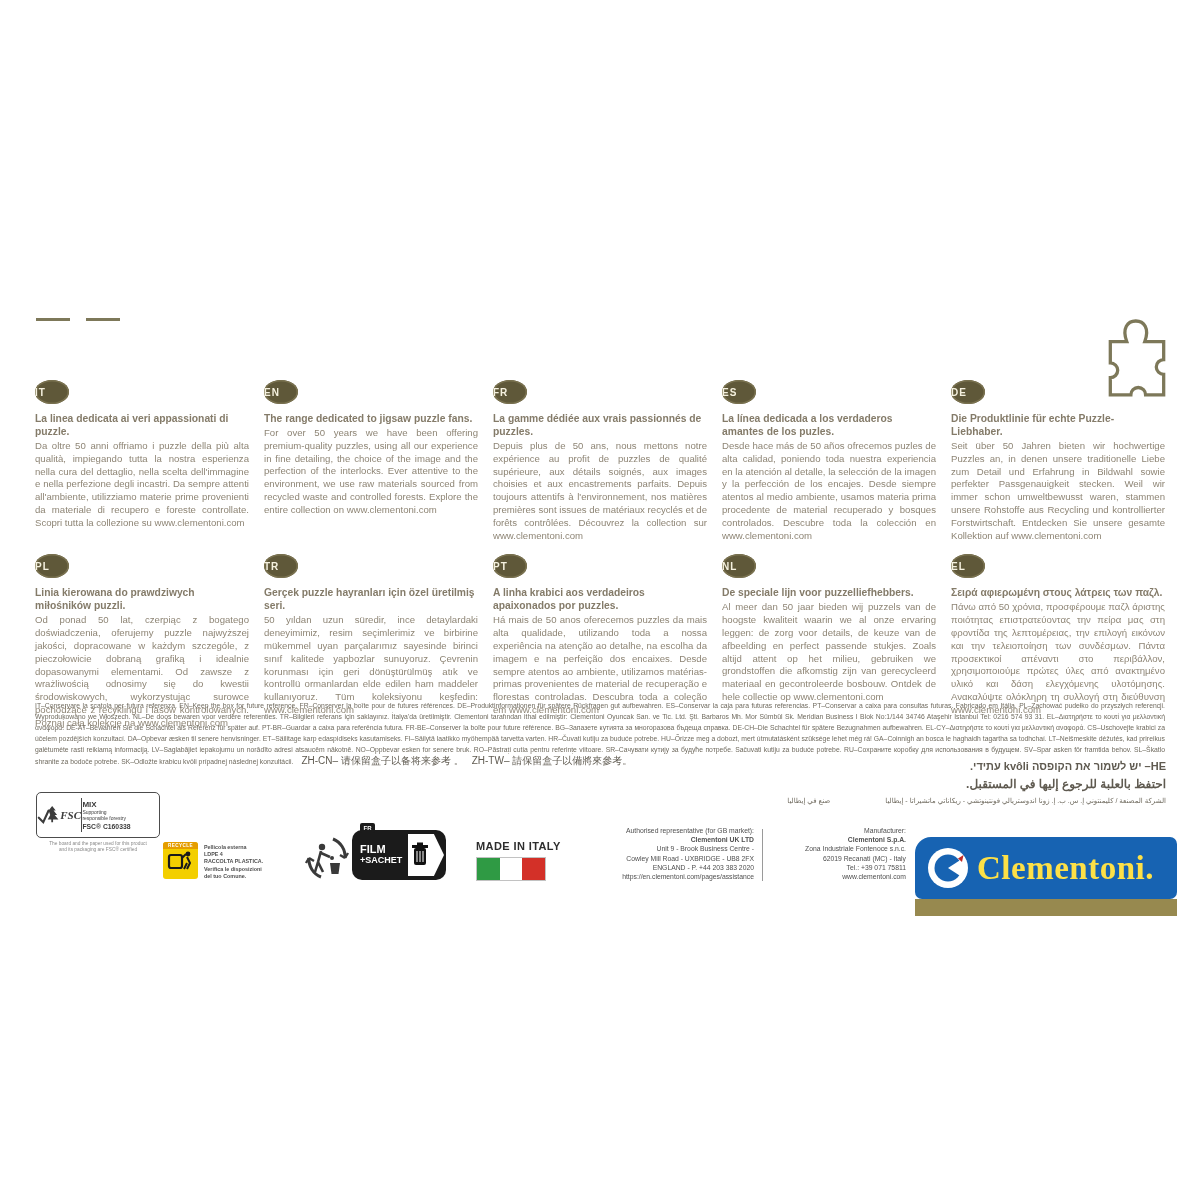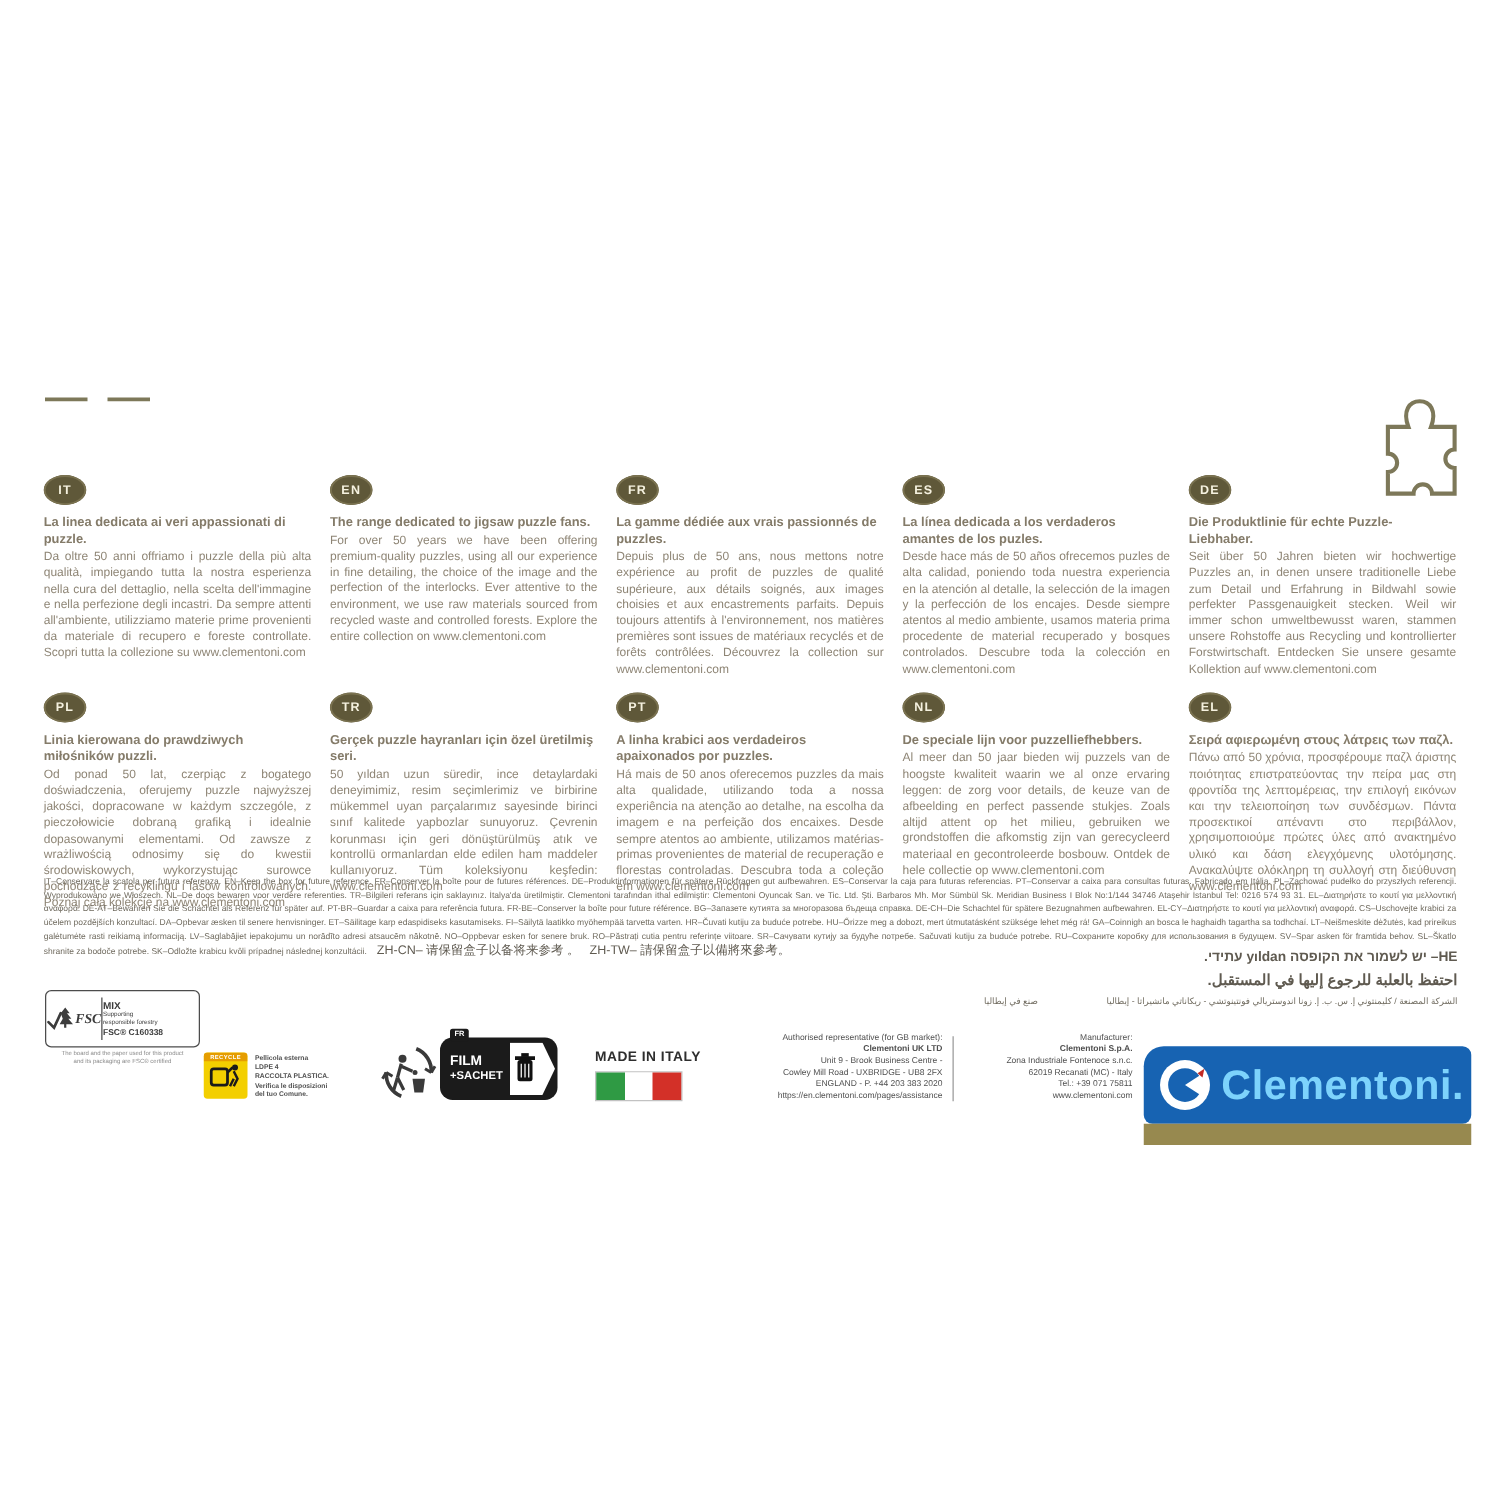--- a/index.html
+++ b/index.html
@@ -11,21 +11,21 @@
   .title-dash{width:34px;height:3px;background:#7d7859;}
   .title{margin:0;font-family:"Liberation Serif",serif;font-variant:small-caps;
          font-weight:600;font-size:32px;letter-spacing:6px;color:#7d7859;white-space:nowrap;}
   .puzzle-icon{position:absolute;left:1098px;top:316px;}
 
   
   .lang-grid{position:absolute;left:35px;top:380px;width:1130px;display:grid;
              grid-template-columns:repeat(5,214px);column-gap:15px;row-gap:12px;}
   .lang-block{min-height:140px;}
   .badge{width:34px;height:24px;border-radius:50%;background:#5f5839;display:flex;
-         align-items:center;justify-content:center;margin-bottom:8px;
+         align-items:center;margin-bottom:8px;
          box-shadow:inset 0 0 0 1.5px #7a7250;}
   .badge span{color:#f5f1df;font-size:10px;font-weight:bold;letter-spacing:1px;}
   .lang-heading{margin:0 0 2px 0;font-size:10.3px;font-weight:bold;line-height:13px;color:#847b69;}
   .lang-body{margin:0;font-size:9.6px;line-height:12.8px;text-align:justify;color:#8e8575;}
 
   
   .legal{position:absolute;left:35px;top:700px;width:1130px;margin:0;
          font-size:6.8px;line-height:11px;text-align:justify;color:#6f6a5e;}
   .legal .zh{font-size:10px;font-weight:normal;margin-left:8px;color:#5f5a50;}
 
@@ -83,22 +83,22 @@
   .addr{position:absolute;top:826px;font-size:6.8px;line-height:9.2px;color:#4f4f4f;text-align:right;}
   .addr span{display:block;}
   .addr span:nth-child(2){font-weight:bold;}
   .addr-uk{left:558px;width:196px;}
   .addr-mfr{left:770px;width:136px;}
   .addr-divider{position:absolute;left:762px;top:829px;width:1px;height:52px;background:#9a9a9a;}
 
   
   .clem-logo{position:absolute;left:915px;top:837px;width:262px;height:62px;background:#1763b2;
              border-radius:16px 7px 7px 7px;display:flex;align-items:center;padding-left:10px;box-sizing:border-box;}
-  .clem-text{color:#7dd3fc;font-size:33px;font-weight:bold;letter-spacing:.5px;margin-left:6px;
-             font-family:Liberation Sans, sans-serif;}
+  .clem-text{color:#fde047;font-size:33px;font-weight:bold;letter-spacing:.5px;margin-left:6px;
+             font-family:Liberation Serif, serif;}
   .gold-band{position:absolute;left:915px;top:899px;width:262px;height:17px;background:#97894f;}
 </style>
 </head>
 <body>
 
 <div class="title-row">
   <span class="title-dash"></span>
   <span class="title-dash"></span>
 </div>
 
@@ -174,21 +174,21 @@
     <div class="badge">
         <span>EL</span>
       </div>
     <p class="lang-heading">Σειρά αφιερωμένη στους λάτρεις των παζλ.</p>
     <p class="lang-body">Πάνω από 50 χρόνια, προσφέρουμε παζλ άριστης ποιότητας επιστρατεύοντας την πείρα μας στη φροντίδα της λεπτομέρειας, την επιλογή εικόνων και την τελειοποίηση των συνδέσμων. Πάντα προσεκτικοί απέναντι στο περιβάλλον, χρησιμοποιούμε πρώτες ύλες από ανακτημένο υλικό και δάση ελεγχόμενης υλοτόμησης. Ανακαλύψτε ολόκληρη τη συλλογή στη διεύθυνση www.clementoni.com</p>
   </div>
 </div>
 
 <p class="legal"><span>IT–Conservare la scatola per futura referenza. EN–Keep the box for future reference. FR–Conserver la boîte pour de futures références. DE–Produktinformationen für spätere Rückfragen gut aufbewahren. ES–Conservar la caja para futuras referencias. PT–Conservar a caixa para consultas futuras. Fabricado em Itália. PL–Zachować pudełko do przyszłych referencji. Wyprodukowano we Włoszech. NL–De doos bewaren voor verdere referenties. TR–Bilgileri referans için saklayınız. İtalya'da üretilmiştir. Clementoni tarafından ithal edilmiştir: Clementoni Oyuncak San. ve Tic. Ltd. Şti. Barbaros Mh. Mor Sümbül Sk. Meridian Business I Blok No:1/144 34746 Ataşehir İstanbul Tel: 0216 574 93 31. EL–Διατηρήστε το κουτί για μελλοντική αναφορά. DE-AT–Bewahren Sie die Schachtel als Referenz für später auf. PT-BR–Guardar a caixa para referência futura. FR-BE–Conserver la boîte pour future référence. BG–Запазете кутията за многоразова бъдеща справка. DE-CH–Die Schachtel für spätere Bezugnahmen aufbewahren. EL-CY–Διατηρήστε το κουτί για μελλοντική αναφορά. CS–Uschovejte krabici za účelem pozdějších konzultací. DA–Opbevar æsken til senere henvisninger. ET–Säilitage karp edaspidiseks kasutamiseks. FI–Säilytä laatikko myöhempää tarvetta varten. HR–Čuvati kutiju za buduće potrebe. HU–Őrizze meg a dobozt, mert útmutatásként szüksége lehet még rá! GA–Coinnigh an bosca le haghaidh tagartha sa todhchaí. LT–Neišmeskite dėžutės, kad prireikus galėtumėte rasti reikiamą informaciją. LV–Saglabājiet iepakojumu un norādīto adresi atsaucēm nākotnē. NO–Oppbevar esken for senere bruk. RO–Păstrați cutia pentru referințe viitoare. SR–Сачувати кутију за будуће потребе. Sačuvati kutiju za buduće potrebe. RU–Сохраните коробку для использования в будущем. SV–Spar asken för framtida behov. SL–Škatlo shranite za bodoče potrebe. SK–Odložte krabicu kvôli prípadnej následnej konzultácii.</span><span class="zh">ZH-CN– 请保留盒子以备将来参考 。</span><span class="zh">ZH-TW– 請保留盒子以備將來參考。</span></p>
 
-<p class="hebrew" dir="rtl">HE– יש לשמור את הקופסה yıldan עתידי.</p>
+<p class="hebrew" dir="rtl">HE– יש לשמור את הקופסה kvôli עתידי.</p>
 <p class="arabic-keep" dir="rtl">احتفظ بالعلبة للرجوع إليها في المستقبل.</p>
 <div class="arabic-small" dir="rtl">
   <span>الشركة المصنعة / كليمنتوني إ. س. ب. إ. زونا اندوستريالي فونتينوتشي - ريكاناتي ماتشيراتا - إيطاليا</span>
   <span>صنع في إيطاليا</span>
 </div>
 
 <div class="fsc-box">
   <div class="fsc-left">
     <svg width="26" height="22" viewBox="0 0 26 22">
       <path d="M2,14 L7,19 L13,6" fill="none" stroke="#3c3c3c" stroke-width="2.4" stroke-linecap="round"></path>

